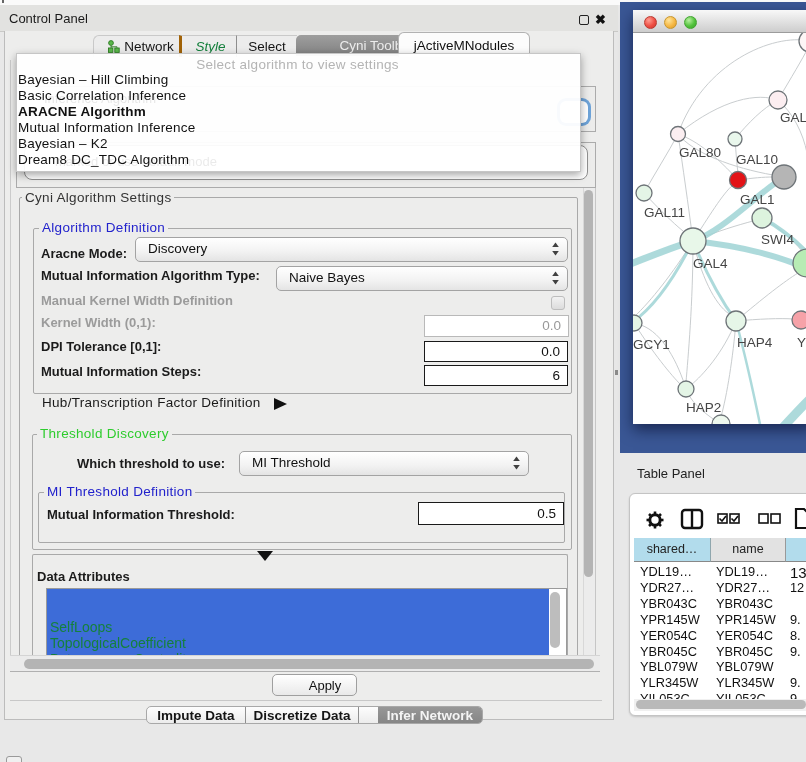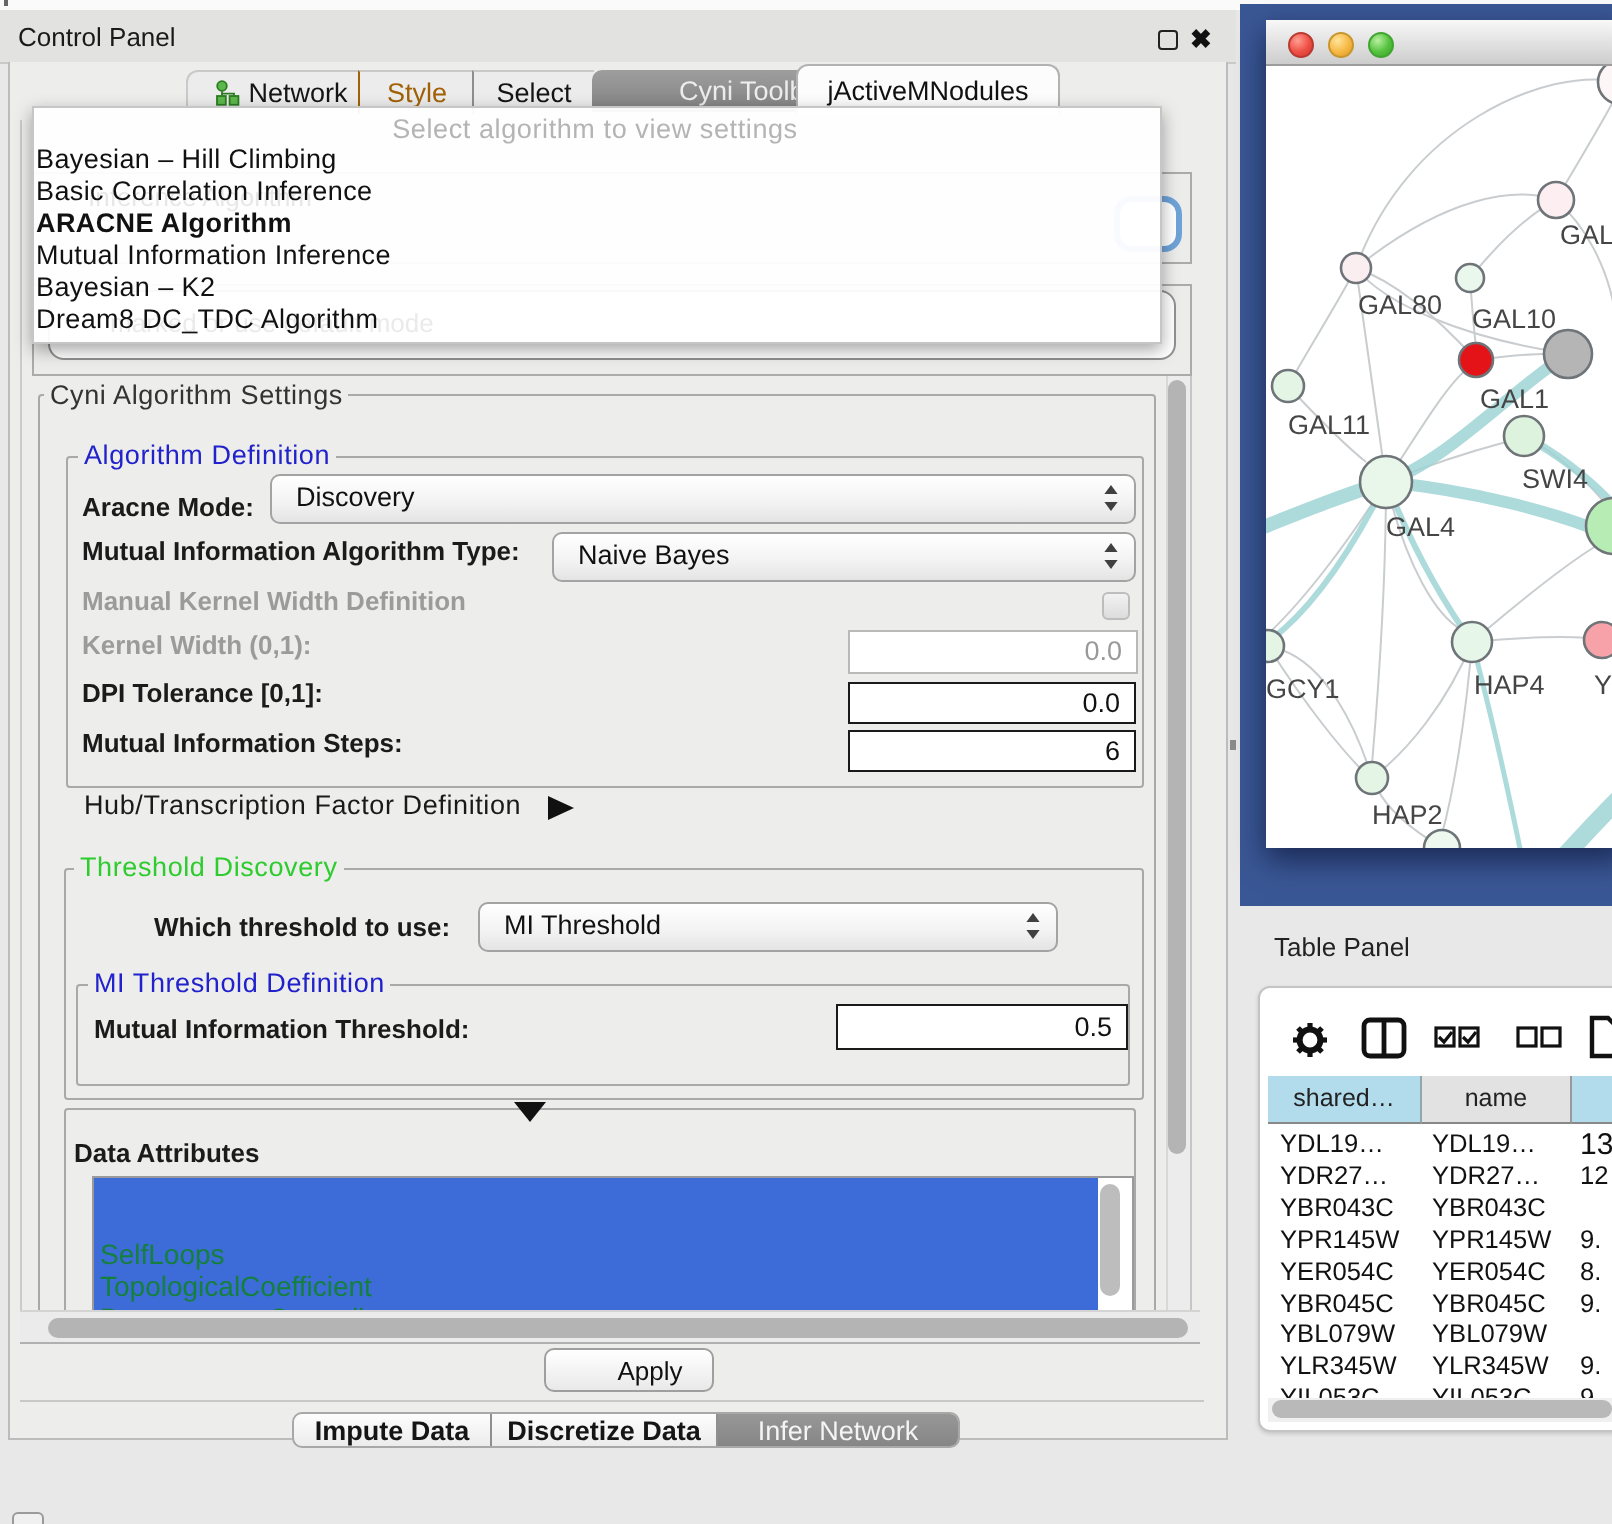--- a/index.html
+++ b/index.html
@@ -195,21 +195,21 @@
 
   <div class="abs" style="left:93px;top:35px;width:86px;height:21px;background:#ececec;border-left:1px solid #c9c9c9;border-top:1px solid #c9c9c9;border-radius:6px 0 0 0;display:flex;align-items:center;justify-content:center;">
     <svg width="13" height="13" viewBox="0 0 13 13" style="margin-left:7px;margin-right:4px">
         <circle cx="4" cy="3" r="2.4" fill="#5cb84c" stroke="#2c7c22" stroke-width="0.9"></circle>
         <rect x="1.5" y="8" width="4.4" height="4.4" fill="#5cb84c" stroke="#2c7c22" stroke-width="0.9"></rect>
         <rect x="7.8" y="8" width="4.4" height="4.4" fill="#5cb84c" stroke="#2c7c22" stroke-width="0.9"></rect>
         <path d="M4,5.6 L4,6.8 M4,6.8 L10,6.8 L10,7.8 M4,6.8 L4,7.8" stroke="#2c7c22" stroke-width="0.9" fill="none"></path>
       </svg>
     <span style="font-size:13.5px;color:#151515;">Network</span>
     </div>
-  <div class="abs" style="left:179px;top:35px;width:57px;height:21px;background:#ececec;border-left:1px solid #a16207;border-top:1px solid #c9c9c9;display:flex;align-items:center;justify-content:center;font-size:13.5px;color:#a16207;">Style</div>
+  <div class="abs" style="left:179px;top:35px;width:57px;height:21px;background:#ececec;border-left:3px solid #a16207;border-top:1px solid #c9c9c9;display:flex;align-items:center;justify-content:center;font-size:13.5px;color:#15803d;font-style:italic;">Style</div>
   <div class="abs" style="left:236px;top:35px;width:60px;height:21px;background:#ececec;border-left:1px solid #8e8e8e;border-top:1px solid #c9c9c9;display:flex;align-items:center;justify-content:center;font-size:13.5px;color:#151515;">Select</div>
   <div class="abs" style="left:296px;top:35px;width:102px;height:21px;background:linear-gradient(#9e9e9e,#818181);border-radius:5px 5px 0 0;display:flex;align-items:center;justify-content:center;font-size:13.5px;color:#ededed;padding-left:31px;">Cyni Toolbox</div>
   <div class="abs" style="left:398px;top:32px;width:130px;height:24px;background:#fcfcfc;border:1px solid #b2b2b2;border-bottom:none;border-radius:6px 6px 0 0;display:flex;align-items:center;justify-content:center;font-size:13.5px;color:#111;">jActiveMNodules</div>
 
   <div class="abs" style="left:16px;top:86px;width:578px;height:44px;border:1px solid #ababab;background:#ececeb;"></div>
   <div class="abs" style="left:560px;top:101px;width:28px;height:22px;border-radius:6px;background:#fff;box-shadow:0 0 0 3px #6ea3d8;"></div>
   <div class="abs" style="left:16px;top:142px;width:578px;height:44px;border:1px solid #ababab;background:#ececeb;"></div>
   <div class="abs" style="left:24px;top:145px;width:562px;height:33px;border:1px solid #909090;border-radius:8px;background:#fff;"></div>
 
   <div class="abs" style="left:10px;top:60px;width:1px;height:612px;background:#cbcbcb;"></div>
@@ -295,21 +295,21 @@
   <div class="abs" style="left:24px;top:659px;width:570px;height:10px;background:#b4b4b4;border-radius:5px;"></div>
   <div class="abs" style="left:10px;top:671px;width:590px;height:1px;background:#b0b0b0;"></div>
 
   <div class="abs" style="left:272px;top:674px;width:62px;height:20px;border:1px solid #9f9f9f;border-radius:5px;background:linear-gradient(#ffffff,#e9e9e9);font-size:13px;color:#111;display:flex;align-items:center;justify-content:center;padding-left:21px;">Apply</div>
 
   <div class="abs" style="left:10px;top:700px;width:592px;height:1px;background:#c8c8c8;"></div>
 
   <div class="seg" style="left:146px;top:706px;height:16px;">
     <div class="s" style="width:98px;font-weight:bold;">Impute Data</div>
     <div class="s" style="width:112px;font-weight:bold;">Discretize Data</div>
-    <div class="s sel" style="width:120px;font-weight:normal;">Infer Network</div>
+    <div class="s sel" style="width:104px;font-weight:bold;margin-left:19px;">Infer Network</div>
   </div>
 
   <div class="abs" style="left:6px;top:756px;width:14px;height:10px;border:1.5px solid #9a9a9a;border-radius:3px;background:#f0f0f0;"></div>
 
   <div class="abs" style="left:615px;top:370px;width:3px;height:5px;background:#8a8a8a;"></div>
 
   <div class="abs" style="left:16px;top:53px;width:563px;height:117px;background:rgba(255,255,255,0.95);border:1px solid #c6c6c6;box-shadow:0 3px 8px rgba(0,0,0,0.35);"></div>
   <div class="abs" style="left:16px;top:57px;width:563px;text-align:center;font-size:13.5px;letter-spacing:0.3px;color:#b4b4b4;">Select algorithm to view settings</div>
   <div class="abs" style="left:44px;top:91px;font-size:13px;color:rgba(90,90,90,0.14);">Inference Algorithm</div>
   <div class="abs" style="left:55px;top:154px;font-size:13px;color:rgba(90,90,90,0.13);">marked or use default mode</div>

